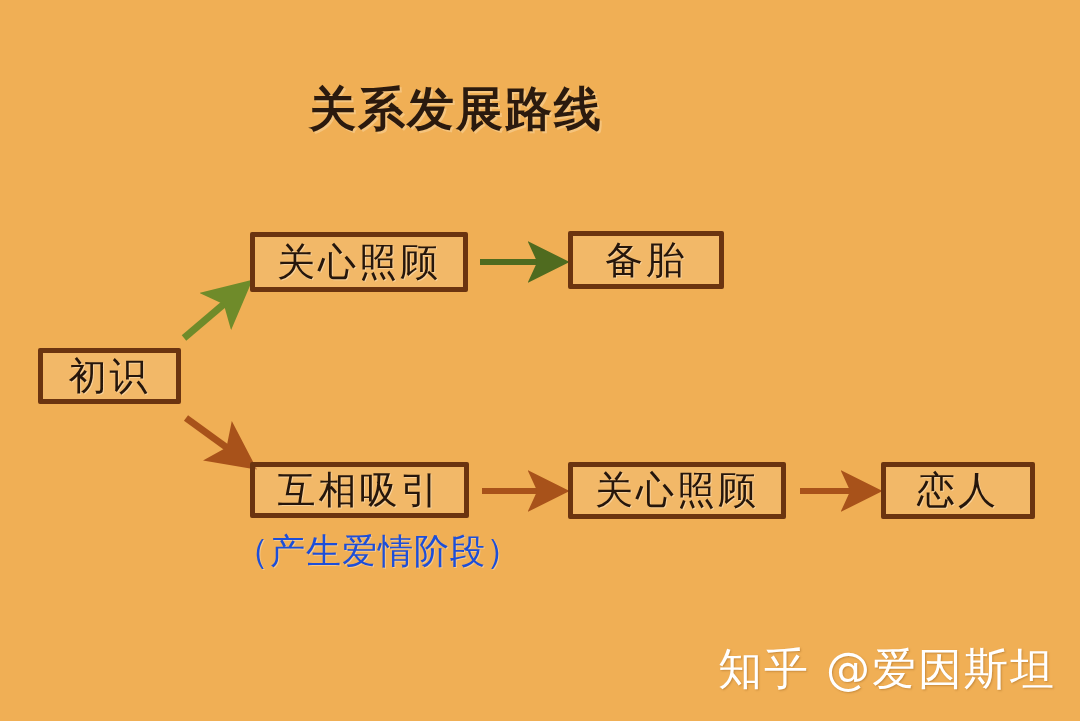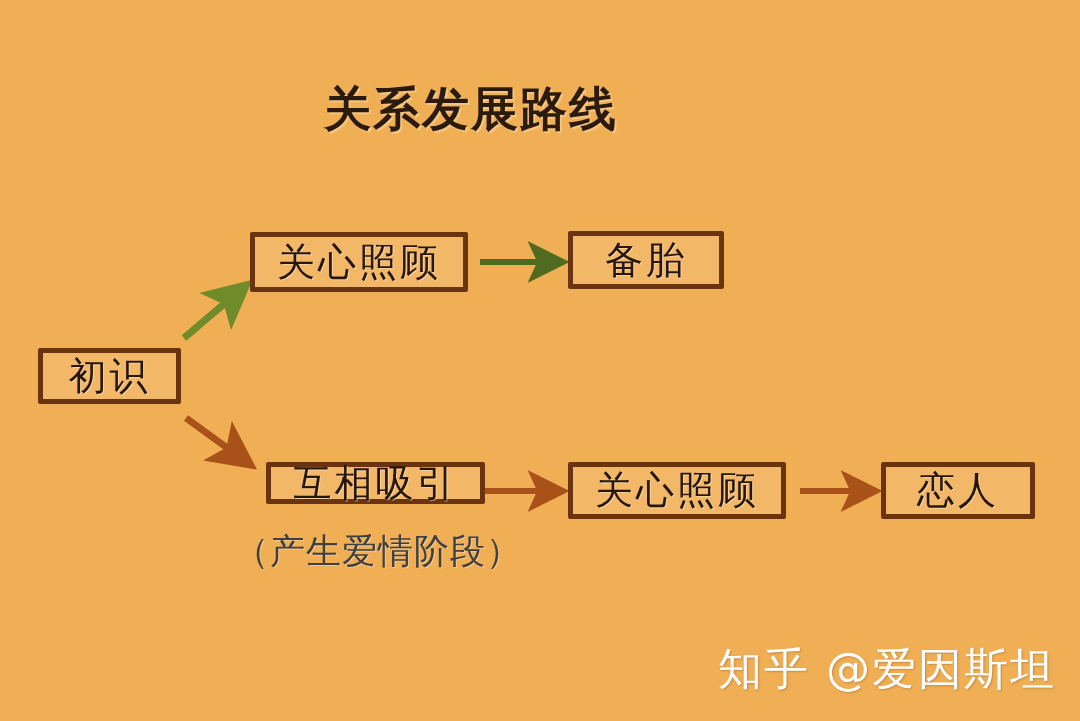--- a/index.html
+++ b/index.html
@@ -24,53 +24,52 @@
     left: 0;
     top: 78px;
     width: 912px;
     text-align: center;
     font-size: 47px;
     font-weight: 700;
     letter-spacing: 2px;
     color: #2b1a0e;
     text-shadow: 2px 2px 0 rgba(255,235,200,0.35);
     font-family: "DejaVu Sans", "Liberation Sans", sans-serif;
-    padding-left: 15px;
   }
   .node {
     position: absolute;
     box-sizing: border-box;
     border: 5px solid #6b3410;
     border-radius: 2px;
     background: rgba(247, 206, 148, 0.30);
     display: flex;
     align-items: center;
     justify-content: center;
     color: #26160b;
     font-size: 38px;
     font-weight: 500;
     letter-spacing: 3px;
     text-shadow: 1px 1px 0 rgba(255,240,215,0.45);
     font-family: "DejaVu Sans", "Liberation Sans", sans-serif;
   }
   #node-chushi   { left: 38px;  top: 348px; width: 143px; height: 56px; }
   #node-care-top { left: 250px; top: 232px; width: 218px; height: 60px; }
   #node-beitai   { left: 568px; top: 231px; width: 156px; height: 58px; }
-  #node-attract  { left: 250px; top: 462px; width: 219px; height: 42px; margin-left: 16px; }
+  #node-attract  { left: 250px; top: 462px; width: 219px; height: 56px; }
   #node-care-bot { left: 568px; top: 462px; width: 218px; height: 57px; }
   #node-lover    { left: 881px; top: 462px; width: 154px; height: 57px; }
 
   #caption {
     position: absolute;
     left: 228px;
     top: 528px;
     width: 300px;
     text-align: center;
     font-size: 35px;
-    color: #404040;
+    color: #1d4ed8;
     letter-spacing: 1px;
     text-shadow: 1px 1px 0 rgba(255,240,215,0.4);
     font-family: "DejaVu Sans", "Liberation Sans", sans-serif;
   }
 
   #arrows {
     position: absolute;
     left: 0;
     top: 0;
     width: 1080px;

